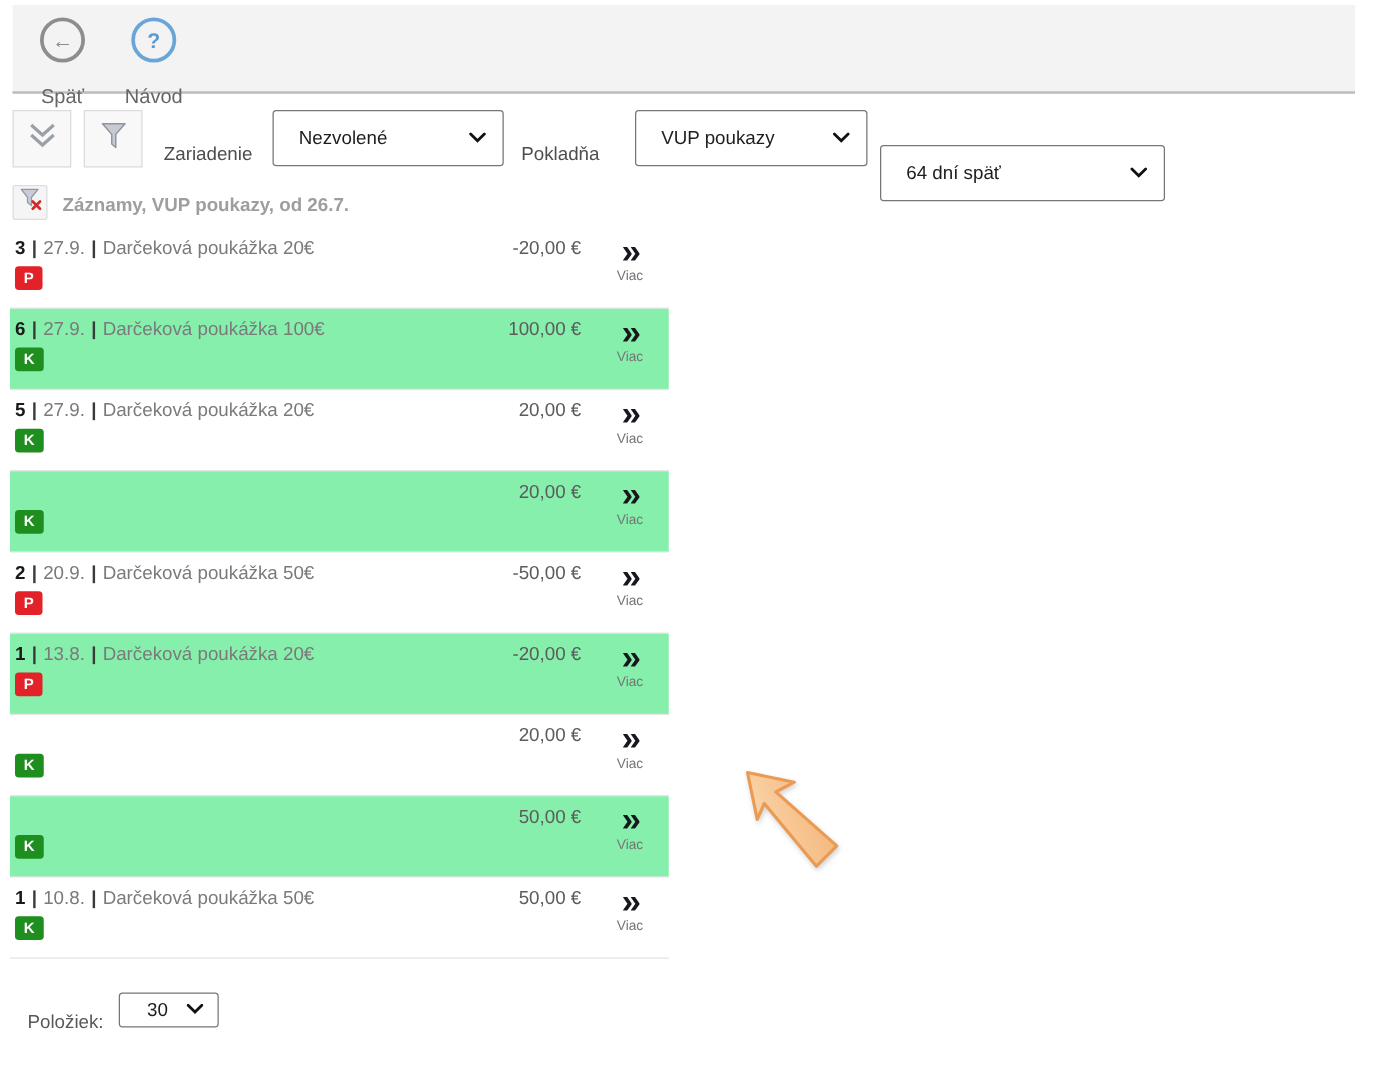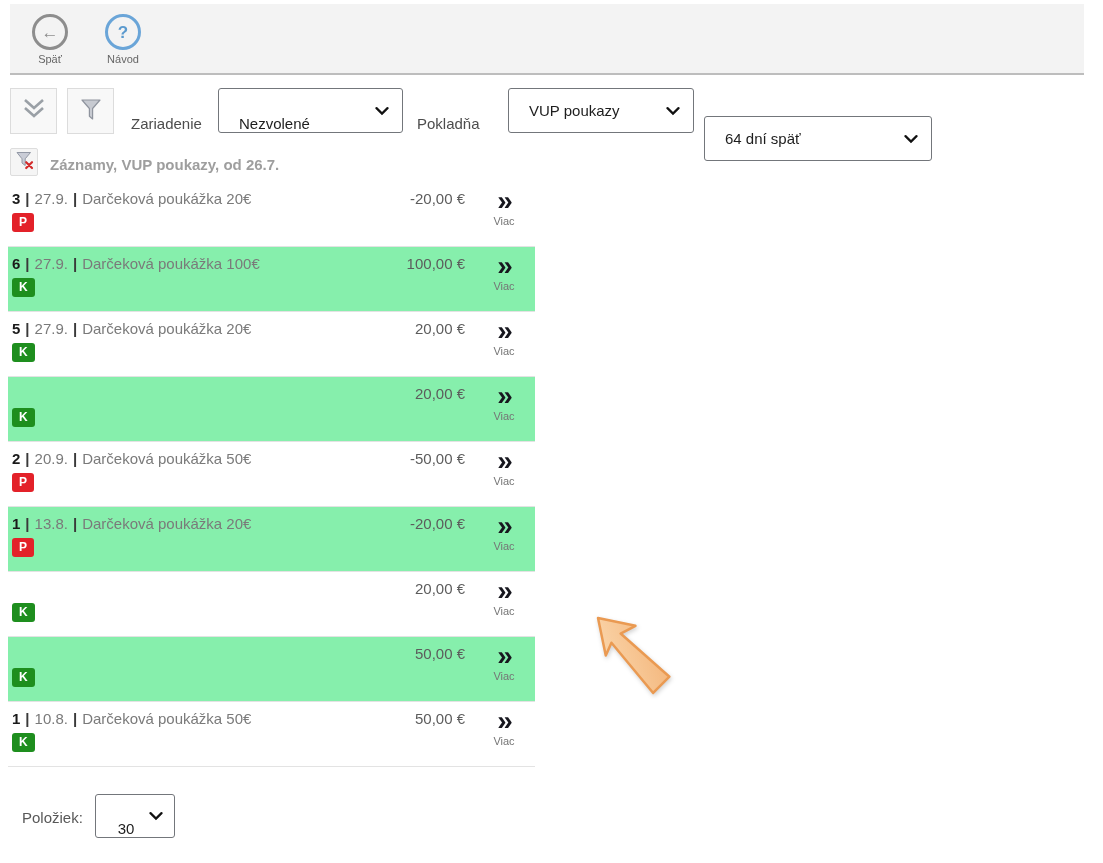--- a/index.html
+++ b/index.html
@@ -17,42 +17,42 @@
   .tb-btn{position:absolute;top:10px;width:52px;text-align:center;cursor:pointer;}
   .tb-btn.back{left:14px;}
   .tb-btn.help{left:87px;}
   .tb-circle{
     width:30px;height:30px;border-radius:50%;margin:0 auto;
     display:flex;align-items:center;justify-content:center;
     font-weight:bold;font-size:17px;line-height:1;background:transparent;
   }
   .tb-circle.gray{border:3px solid #8d8d8d;color:#8d8d8d;}
   .tb-circle.blue{border:3px solid #6aa5d8;color:#5b9ace;}
-  .tb-label{margin-top:3px;font-size:11px;color:#666;}
+  .tb-label{margin-top:19px;font-size:16px;color:#666;}
   
   .icon-btn{
     position:absolute;top:88px;width:47px;height:46px;box-sizing:border-box;
     background:#f8f8f8;border:1px solid #dcdcdc;
     display:flex;align-items:center;justify-content:center;cursor:pointer;
   }
   .icon-btn.collapse{left:10px;}
   .icon-btn.filter{left:67px;}
   .flabel{
     position:absolute;top:100px;height:46px;display:flex;align-items:center;
     font-size:15px;color:#4d4d4d;
   }
   .flabel.device{left:131px;}
   .flabel.register{left:417px;}
   .select{
     position:absolute;top:88px;height:45px;box-sizing:border-box;
     background:#fff;border:1px solid #73767b;border-radius:3px;
     font-size:15px;color:#1d1d1d;display:flex;align-items:center;
     padding-left:20px;cursor:pointer;
   }
-  .select.device{left:218px;width:185px;align-items:flex-end;}
+  .select.device{left:218px;width:185px;}
   .select.register{left:508px;width:186px;}
   .select.period{left:704px;width:228px;margin-top:28px;}
   .select .chev{position:absolute;right:13px;top:50%;transform:translateY(-55%);}
   
   .rec-header-btn{
     position:absolute;left:10px;top:148px;width:28px;height:28px;box-sizing:border-box;
     background:#f5f5f5;border:1px solid #ddd;border-radius:2px;
     display:flex;align-items:center;justify-content:center;cursor:pointer;
   }
   .rec-header-text{
@@ -72,23 +72,23 @@
   .badge{
     position:absolute;left:4px;top:31px;color:#fff;font-weight:bold;font-size:12px;
     padding:2px 7px;border-radius:3px;line-height:15px;
   }
   .viac{position:absolute;right:8px;top:6px;width:46px;text-align:center;cursor:pointer;}
   .viac-ico{display:block;font-size:28px;font-weight:bold;color:#17171e;line-height:26px;letter-spacing:-2px;}
   .viac-label{display:block;font-size:11px;color:#757575;margin-top:1px;}
   
   .foot-label{position:absolute;left:22px;top:809px;font-size:15px;color:#585858;}
   .foot-select{
-    position:absolute;left:95px;top:794px;width:80px;height:44px;box-sizing:border-box;
+    position:absolute;left:95px;top:794px;width:80px;height:28px;box-sizing:border-box;
     background:#fff;border:1px solid #73767b;border-radius:3px;
-    font-size:15px;color:#1d1d1d;display:flex;align-items:flex-end;justify-content:center;
+    font-size:15px;color:#1d1d1d;display:flex;align-items:center;justify-content:center;
     cursor:pointer;padding-right:18px;
   }
   .foot-select .chev{position:absolute;right:11px;top:50%;transform:translateY(-55%);}
   
   .cursor-arrow{position:absolute;left:586px;top:602px;filter:drop-shadow(1px 2px 2px rgba(0,0,0,0.18));}
 </style>
 </head>
 <body>
 
 <div class="toolbar">

